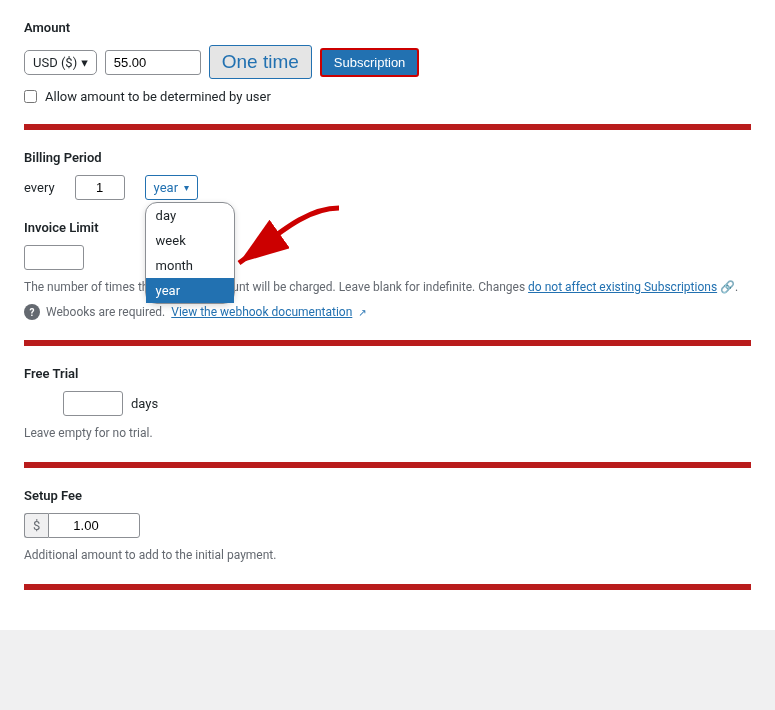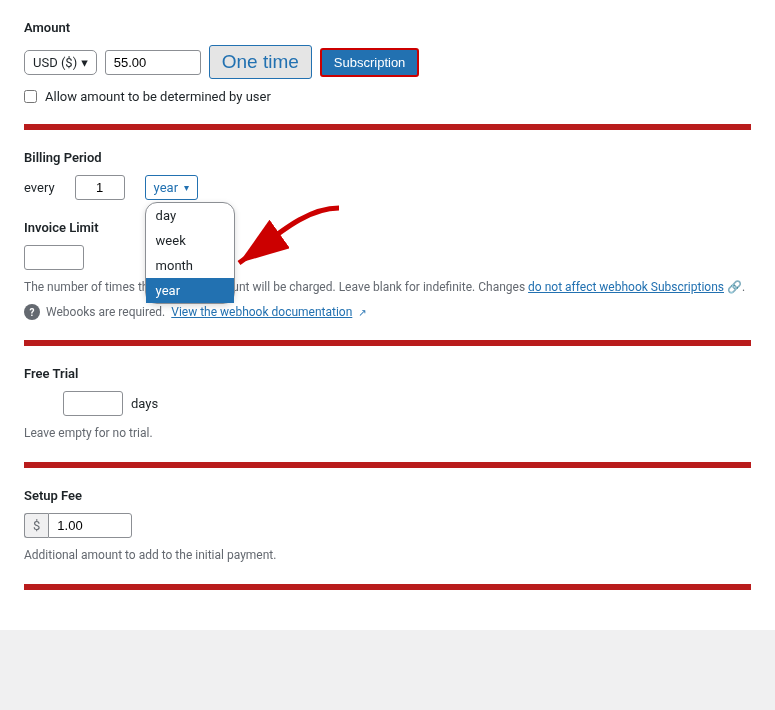--- a/index.html
+++ b/index.html
@@ -207,22 +207,22 @@
       border-right: none;
       border-radius: 3px 0 0 3px;
       padding: 4px 8px;
       background: #f0f0f1;
       font-size: 13px;
       color: #646970;
     }
     .setup-fee-input {
       border: 1px solid #8c8f94;
       border-radius: 0 3px 3px 0;
-      padding: 4px 8px;
-      width: 84px;
+      padding: 4px 24px;
+      width: 92px;
       font-size: 13px;
     }
     
     .billing-section-wrapper {
       position: relative;
     }
     .chevron {
       font-size: 10px;
       color: #2271b1;
     }
@@ -280,21 +280,21 @@
       </svg>
     </div>
 
     <div style="margin-top: 20px;">
       <span class="section-label">Invoice Limit</span>
       <div>
         <input class="invoice-limit-input" type="text" style="">
       </div>
       <div class="help-text">
         <span>The number of times the recurring amount will be charged. Leave blank for indefinite. Changes</span>
-        <a href="#"> <span>do not affect webhook Subscriptions</span></a>
+        <a href="#"> <span>do not affect existing Subscriptions</span></a>
         <span> 🔗.</span>
       </div>
       <div class="webhook-row">
         <span class="help-icon">?</span>
         <span>Webooks are required.</span>
         <a href="#"><span>View the webhook documentation</span></a>
         <span class="external-link-icon">↗</span>
       </div>
     </div>
   </div>

